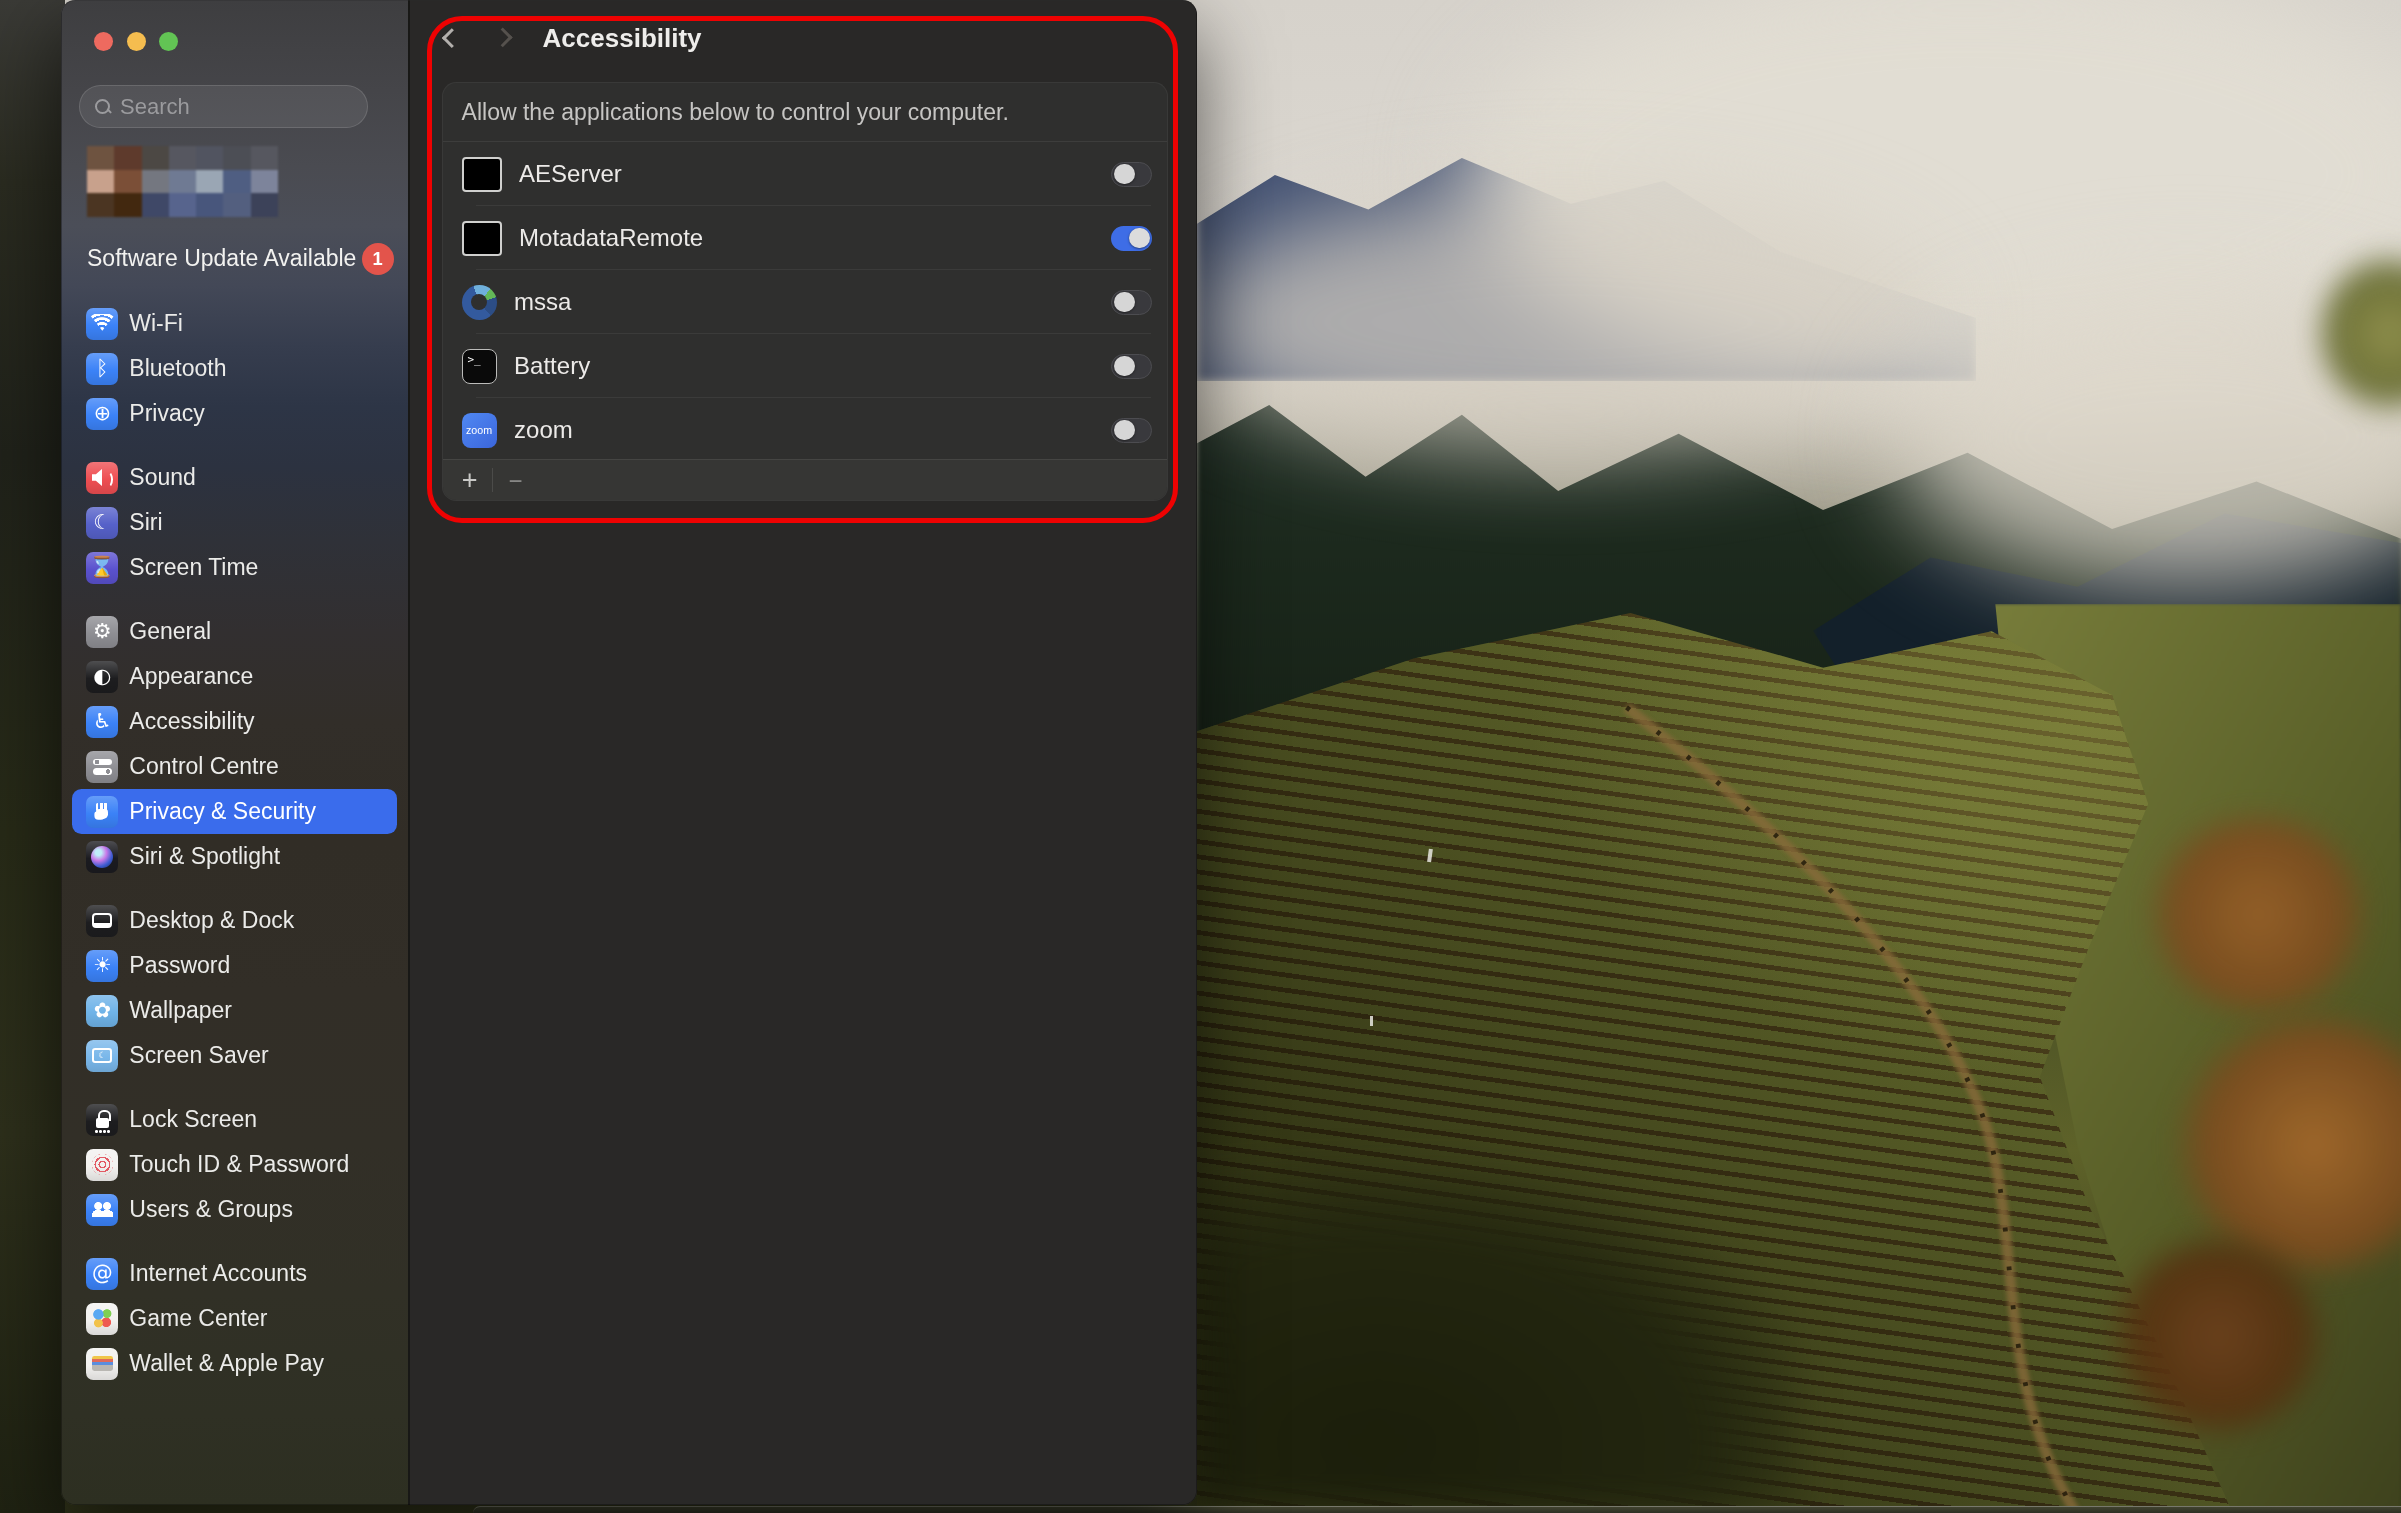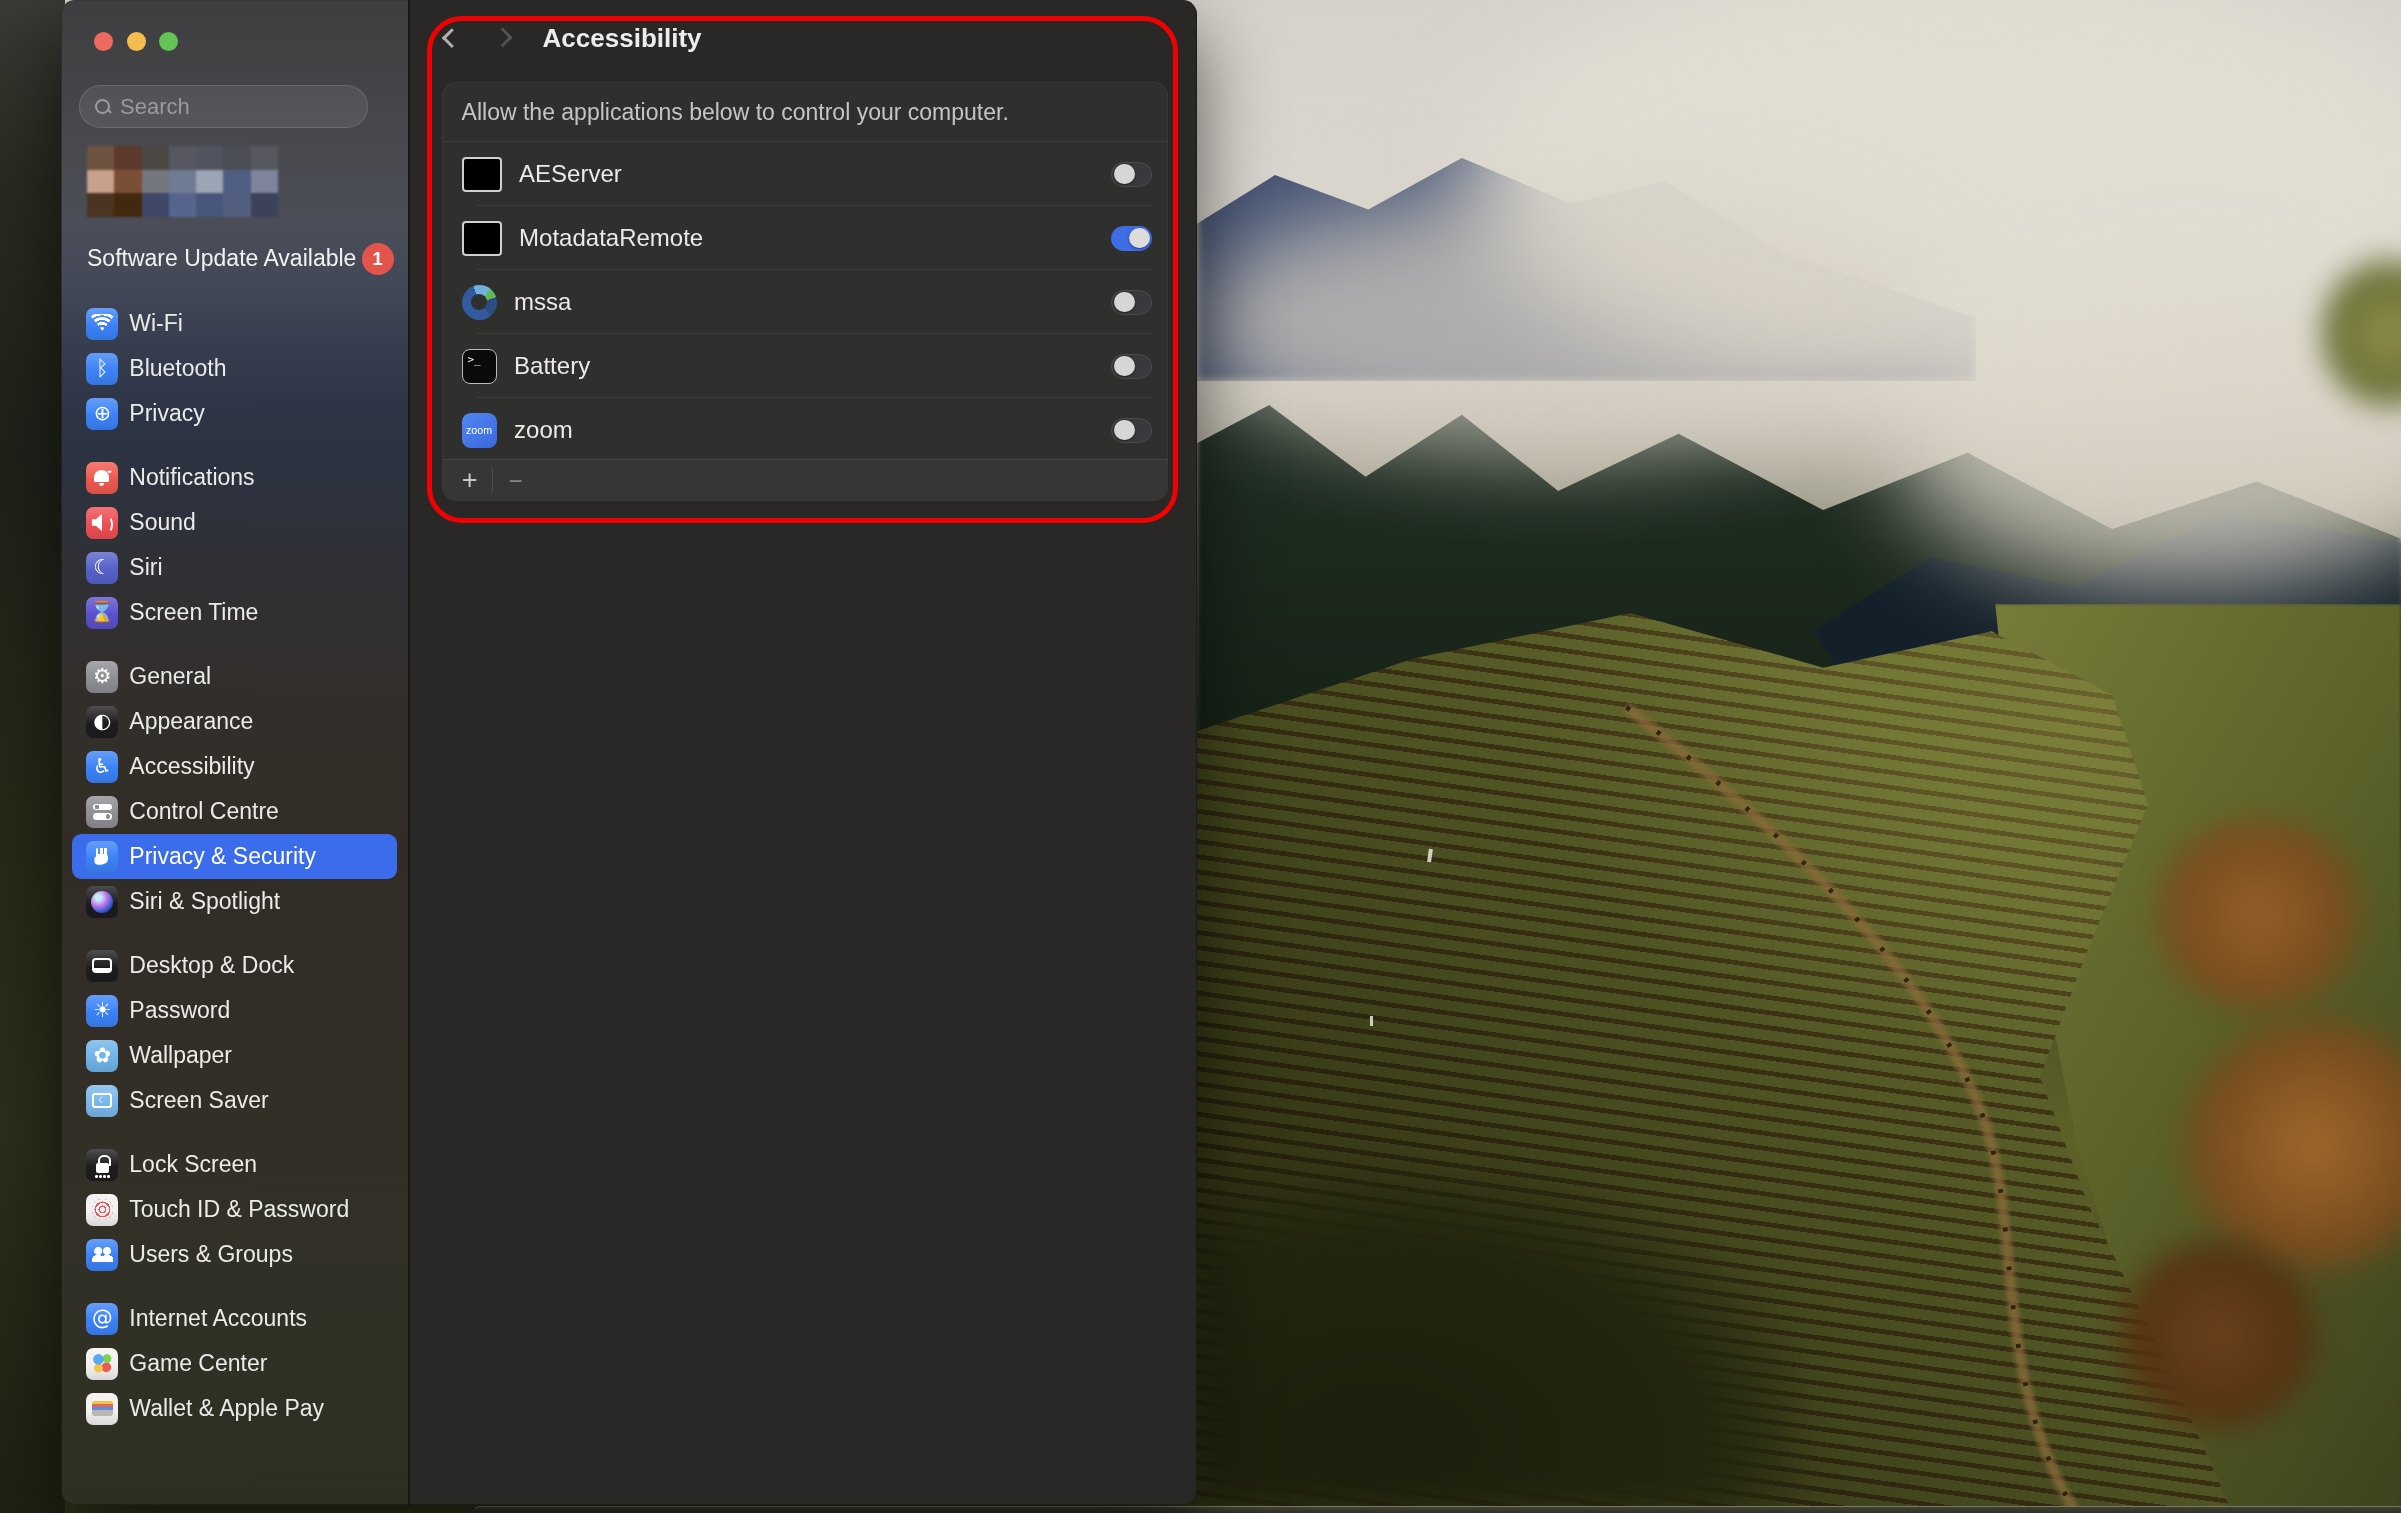--- a/index.html
+++ b/index.html
@@ -322,26 +322,20 @@
           </div>
           <div class="side-item">
             <span class="tile" style="background-color: rgb(59, 130, 247);">
               <span class="glyph">⊕</span>
             </span>
             <span class="side-label">Privacy</span>
           </div>
         </div>
         <div class="side-group">
           <div class="side-item">
-            <span class="tile" style="background-color: rgb(238, 88, 78);">
-              <span class="shape s-notifications-bell-icon"></span>
-            </span>
-            <span class="side-label">Notifications</span>
-          </div>
-          <div class="side-item">
             <span class="tile" style="background-color: rgb(238, 78, 82);">
               <span class="shape s-sound-speaker-icon"></span>
             </span>
             <span class="side-label">Sound</span>
           </div>
           <div class="side-item">
             <span class="tile" style="background-color: rgb(86, 97, 201);">
               <span class="glyph">☾</span>
             </span>
             <span class="side-label">Siri</span>

